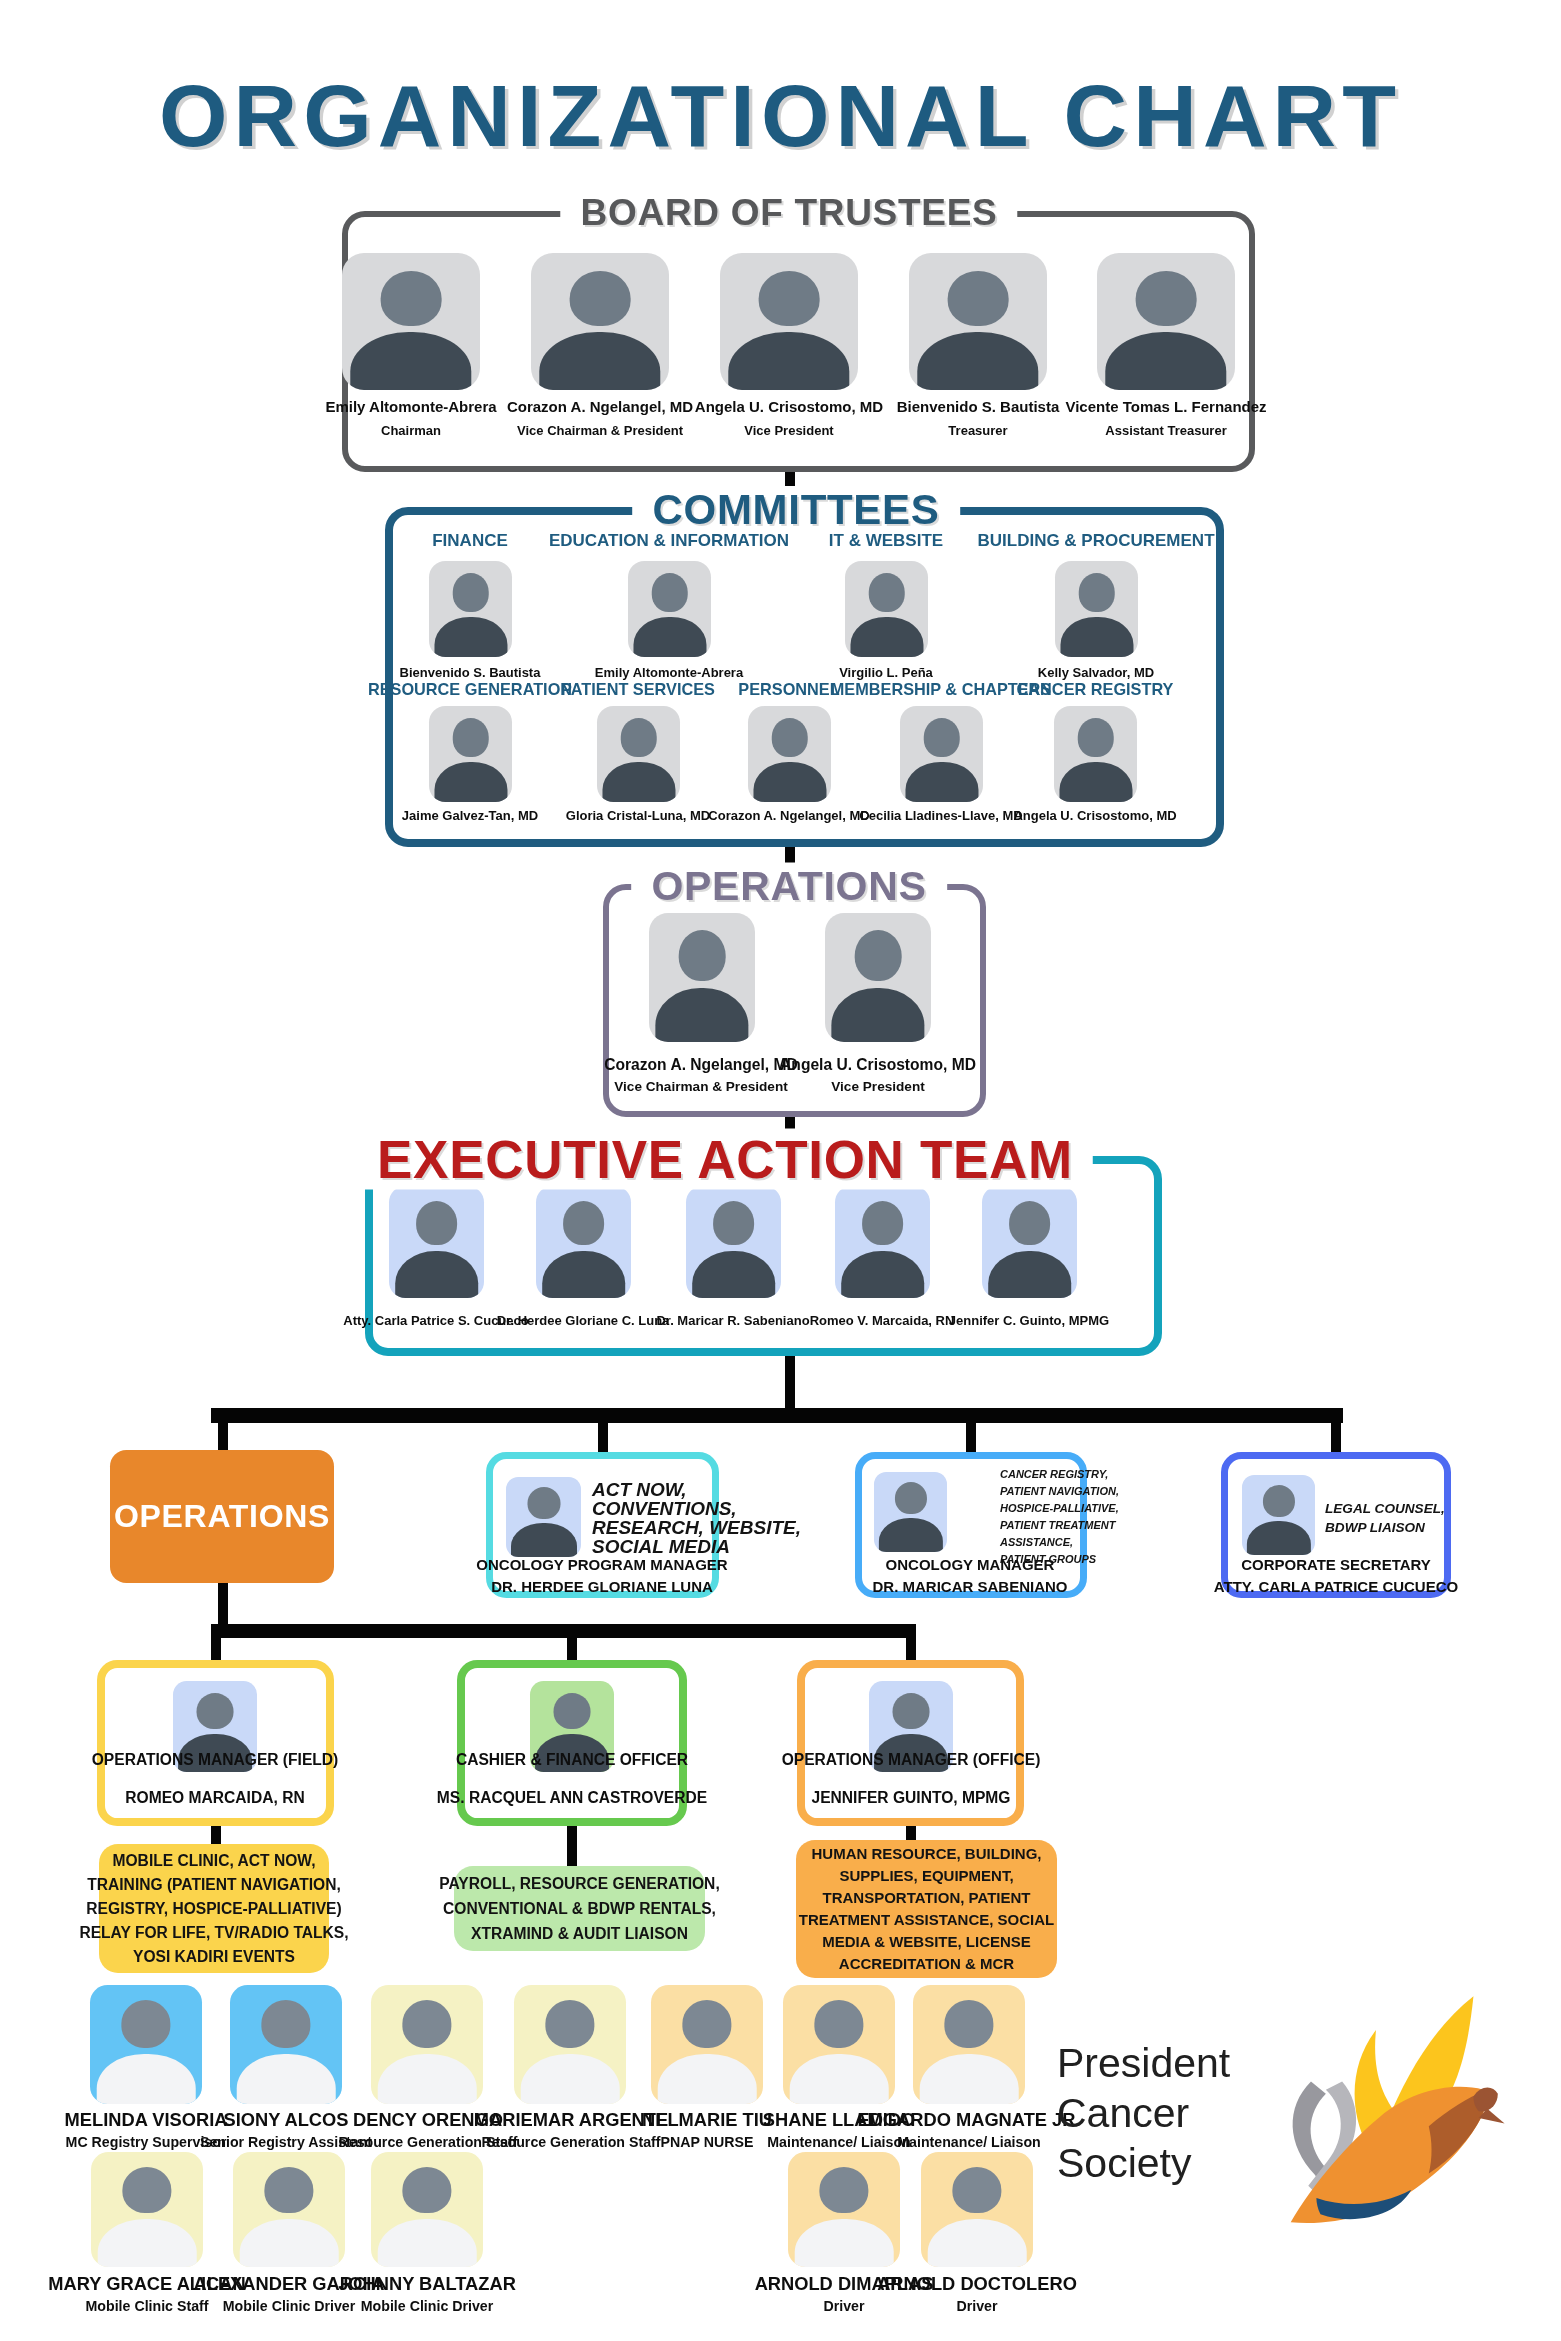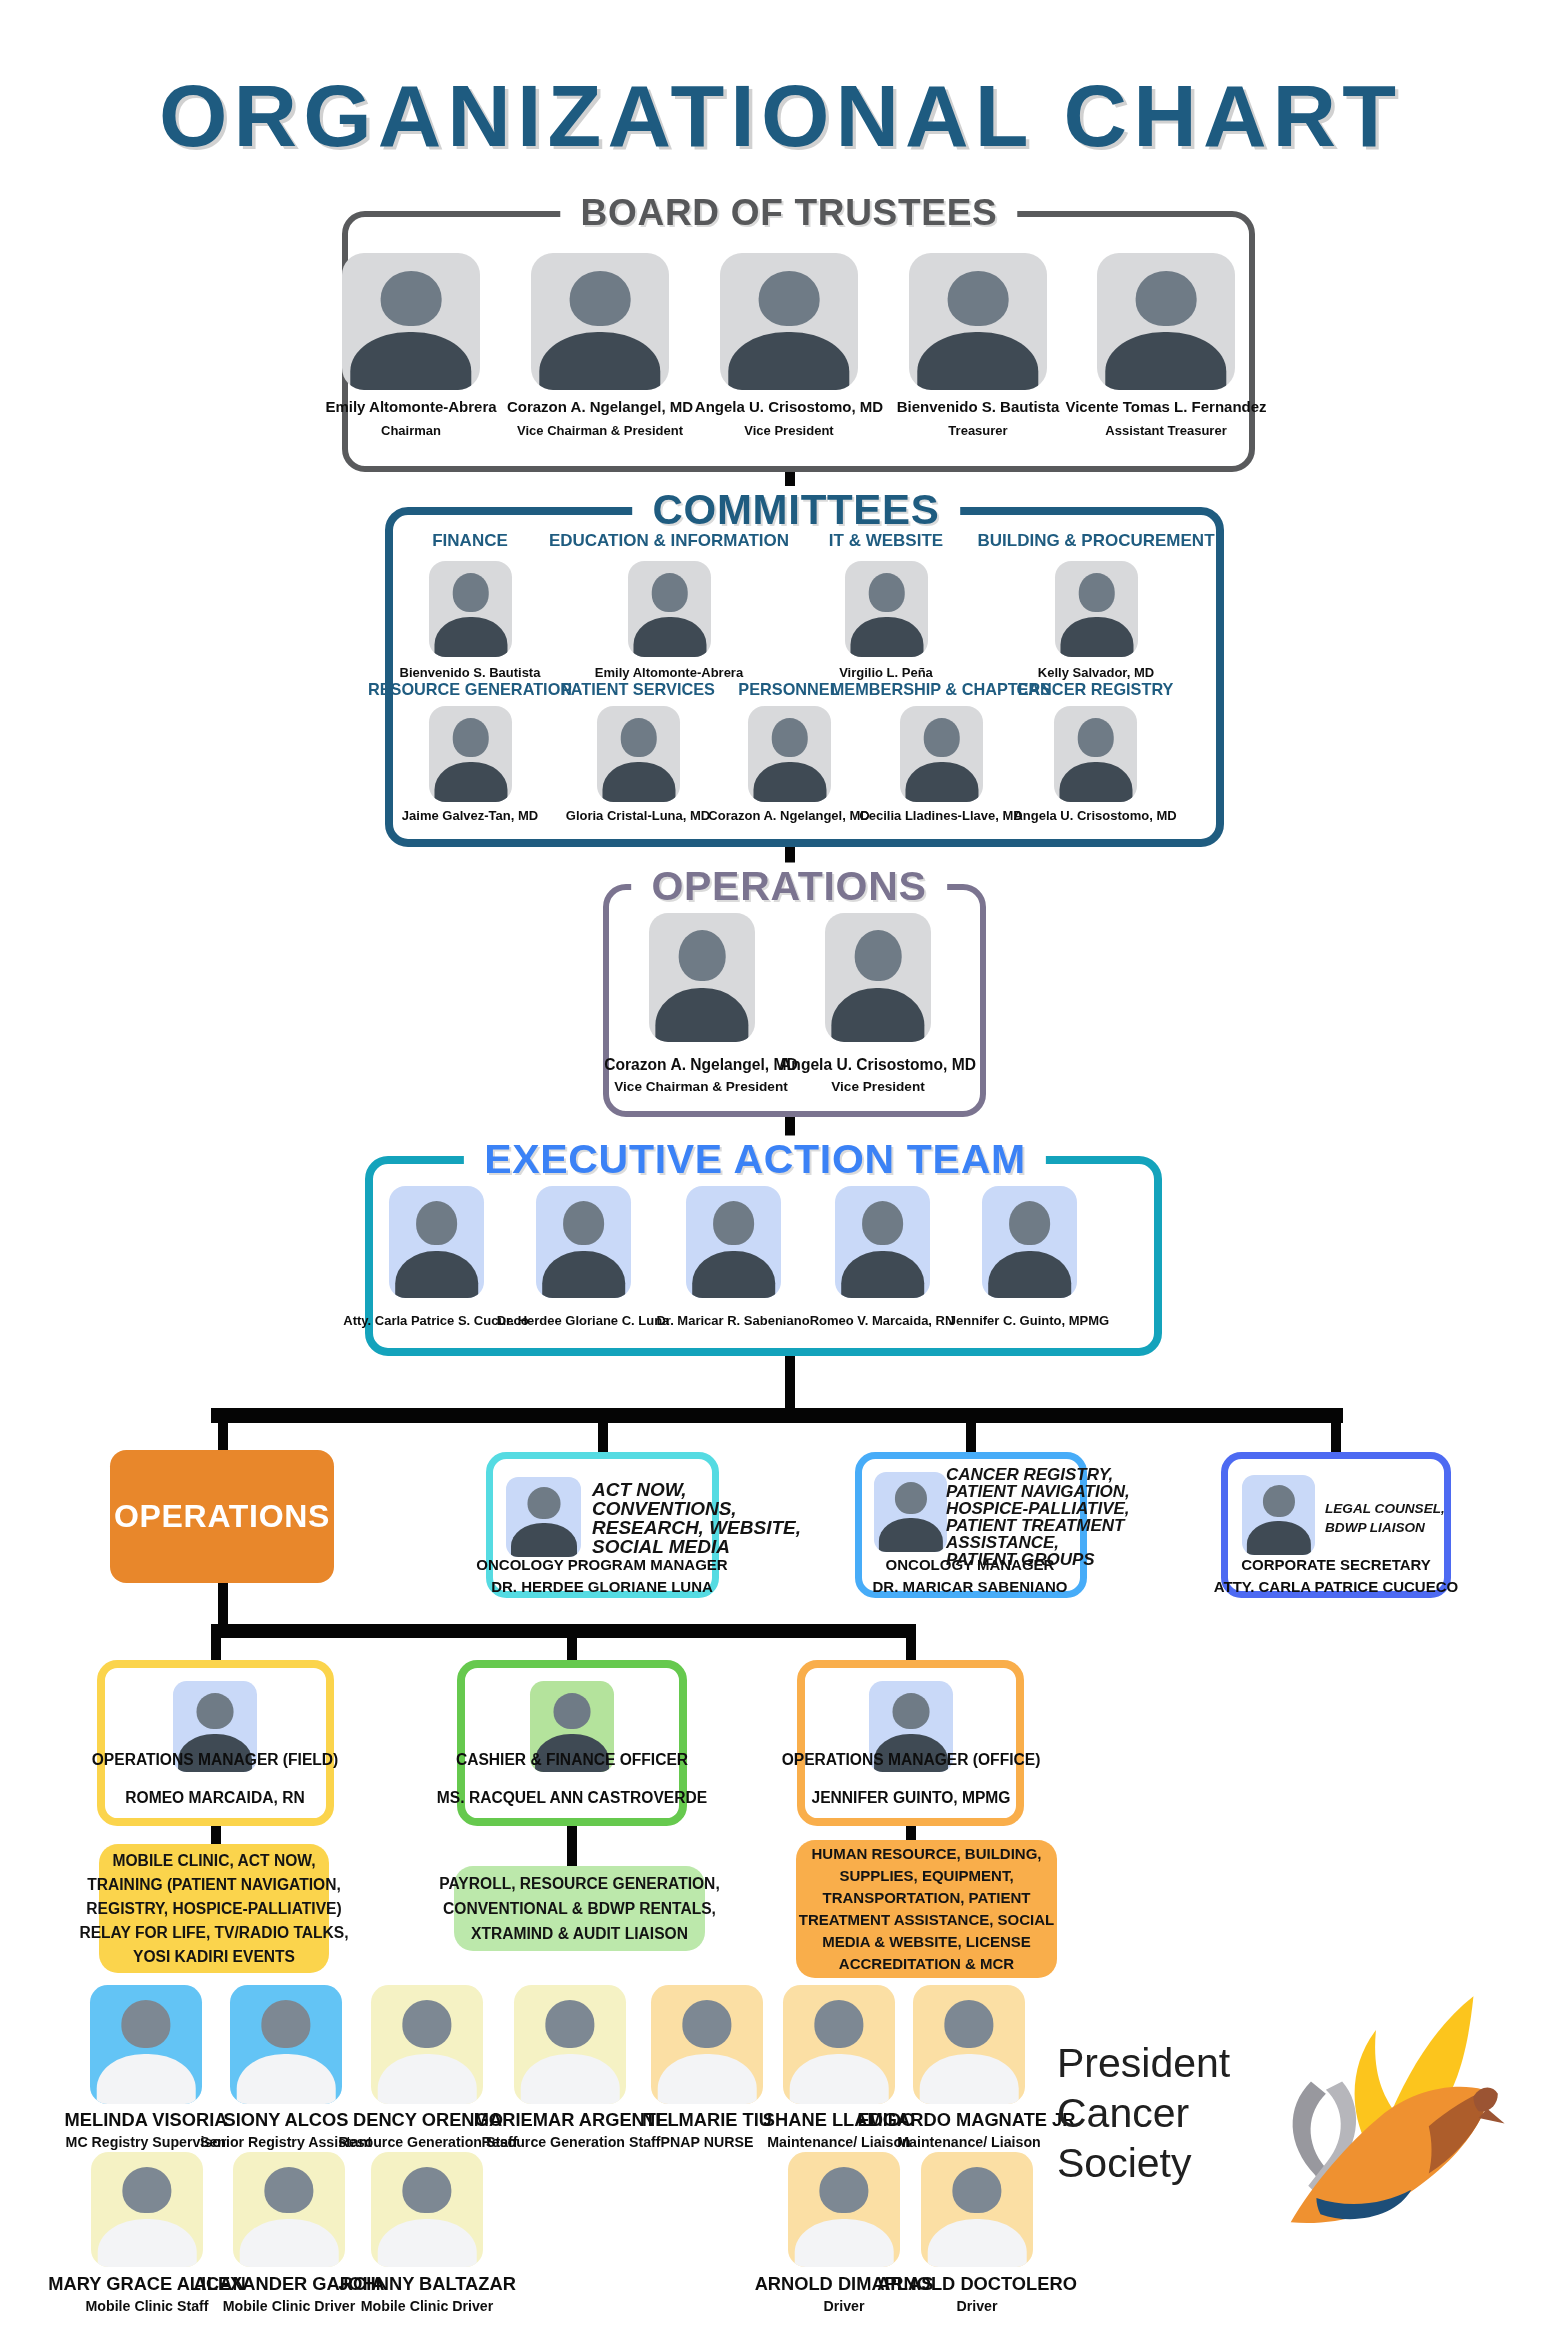--- a/index.html
+++ b/index.html
@@ -10,21 +10,21 @@
   .sec{position:absolute;background:#fff;border-style:solid;border-radius:23px}
   .sec--board{left:342px;top:211px;width:901px;height:249px;border-width:6.1px;border-color:#595a5c}
   .sec--comm{left:385px;top:507px;width:823px;height:324px;border-width:8.1px;border-color:#1f5c80}
   .sec--ops{left:603px;top:884px;width:371px;height:221px;border-width:6.8px;border-color:#7b7490}
   .sec--eat{left:365px;top:1156px;width:781px;height:184px;border-width:8.1px;border-color:#14a3bc}
   .sechead{position:absolute;transform:translate(-50%,-50%);background:#fff;padding:0 20.3px;font-weight:700;
            white-space:nowrap;z-index:6;letter-spacing:0.7px;text-shadow:2px 2px 0 rgba(90,90,90,.22)}
   .sechead--board{left:789px;top:213px;font-size:37px;color:#57585a}
   .sechead--comm{left:796px;top:510px;font-size:42px;color:#1f5c80}
   .sechead--ops{left:789px;top:886px;font-size:41px;color:#7b7490}
-  .sechead--eat{left:755px;top:1159px;font-size:41px;color:#3b82f6}
+  .sechead--eat{left:725px;top:1159px;font-size:53px;color:#b91c1c}
   .vline{position:absolute;width:9.5px;background:#050505}
   .hbar{position:absolute;height:15px;background:#050505}
   .avatar{position:absolute;overflow:hidden}
   .avatar::before{content:"";position:absolute;left:50%;top:13%;width:44%;height:40%;
                   transform:translateX(-50%);border-radius:50% 50% 46% 46%;background:#6f7b86}
   .avatar::after{content:"";position:absolute;left:50%;top:58%;width:88%;height:60%;
                  transform:translateX(-50%);border-radius:48% 48% 0 0;background:#3f4a54}
   .avatar--shirt::before{background:#7d8893}
   .avatar--shirt::after{background:#f3f4f6}
   .bg-gray{background:#d8d9db}.bg-peri{background:#c9d9f8}.bg-blue{background:#63c4f5}
@@ -171,21 +171,21 @@
   <div>ACT NOW,</div>
   <div>CONVENTIONS,</div>
   <div>RESEARCH, WEBSITE,</div>
   <div>SOCIAL MEDIA</div>
 </div>
 <div class="cardline" style="left:602px;top:1556px">ONCOLOGY PROGRAM MANAGER</div>
 <div class="cardline" style="left:602px;top:1578px">DR. HERDEE GLORIANE LUNA</div>
 
 <div class="card card--mgr"></div>
 <div class="avatar bg-peri" style="left:874px;top:1472px;width:73px;height:80px;border-radius:12.2px;z-index:3"></div>
-<div class="duties" style="left:946px;top:1466px;font-size:17px;line-height:17px;z-index:3">
+<div class="duties" style="left:1000px;top:1466px;font-size:11px;line-height:17px;z-index:3">
   <div>CANCER REGISTRY,</div>
   <div>PATIENT NAVIGATION,</div>
   <div>HOSPICE-PALLIATIVE,</div>
   <div>PATIENT TREATMENT</div>
   <div>ASSISTANCE,</div>
   <div>PATIENT GROUPS</div>
 </div>
 <div class="cardline" style="left:970px;top:1556px">ONCOLOGY MANAGER</div>
 <div class="cardline" style="left:970px;top:1578px">DR. MARICAR SABENIANO</div>
 

